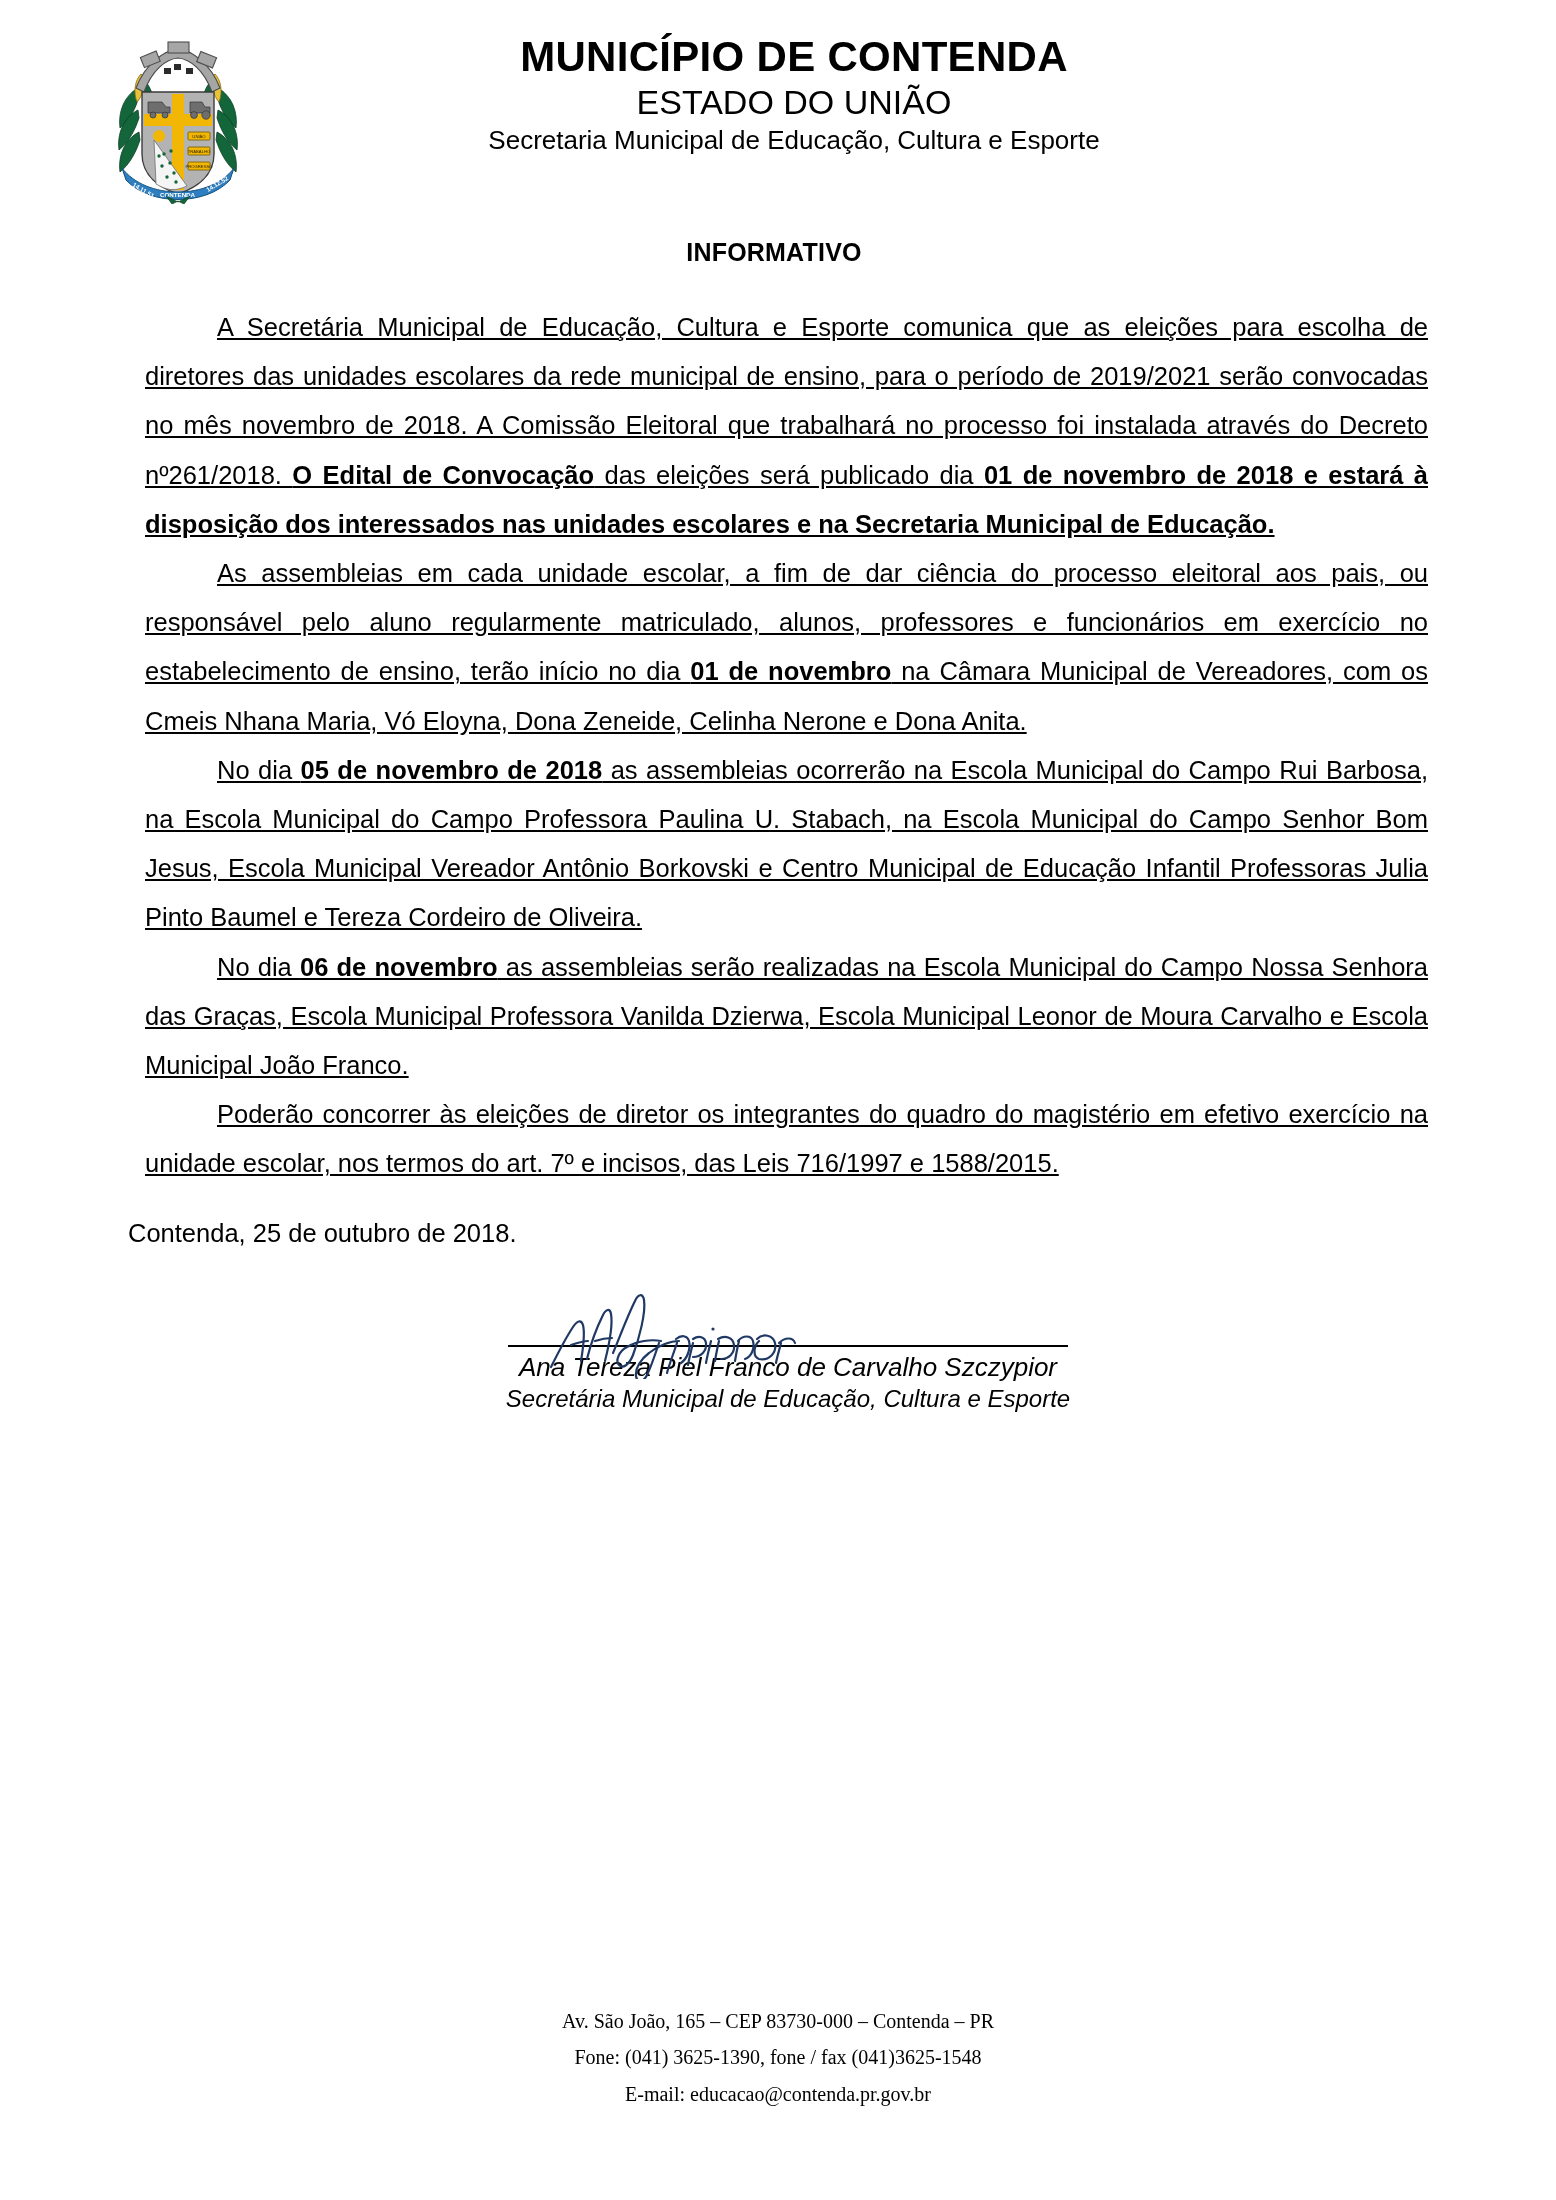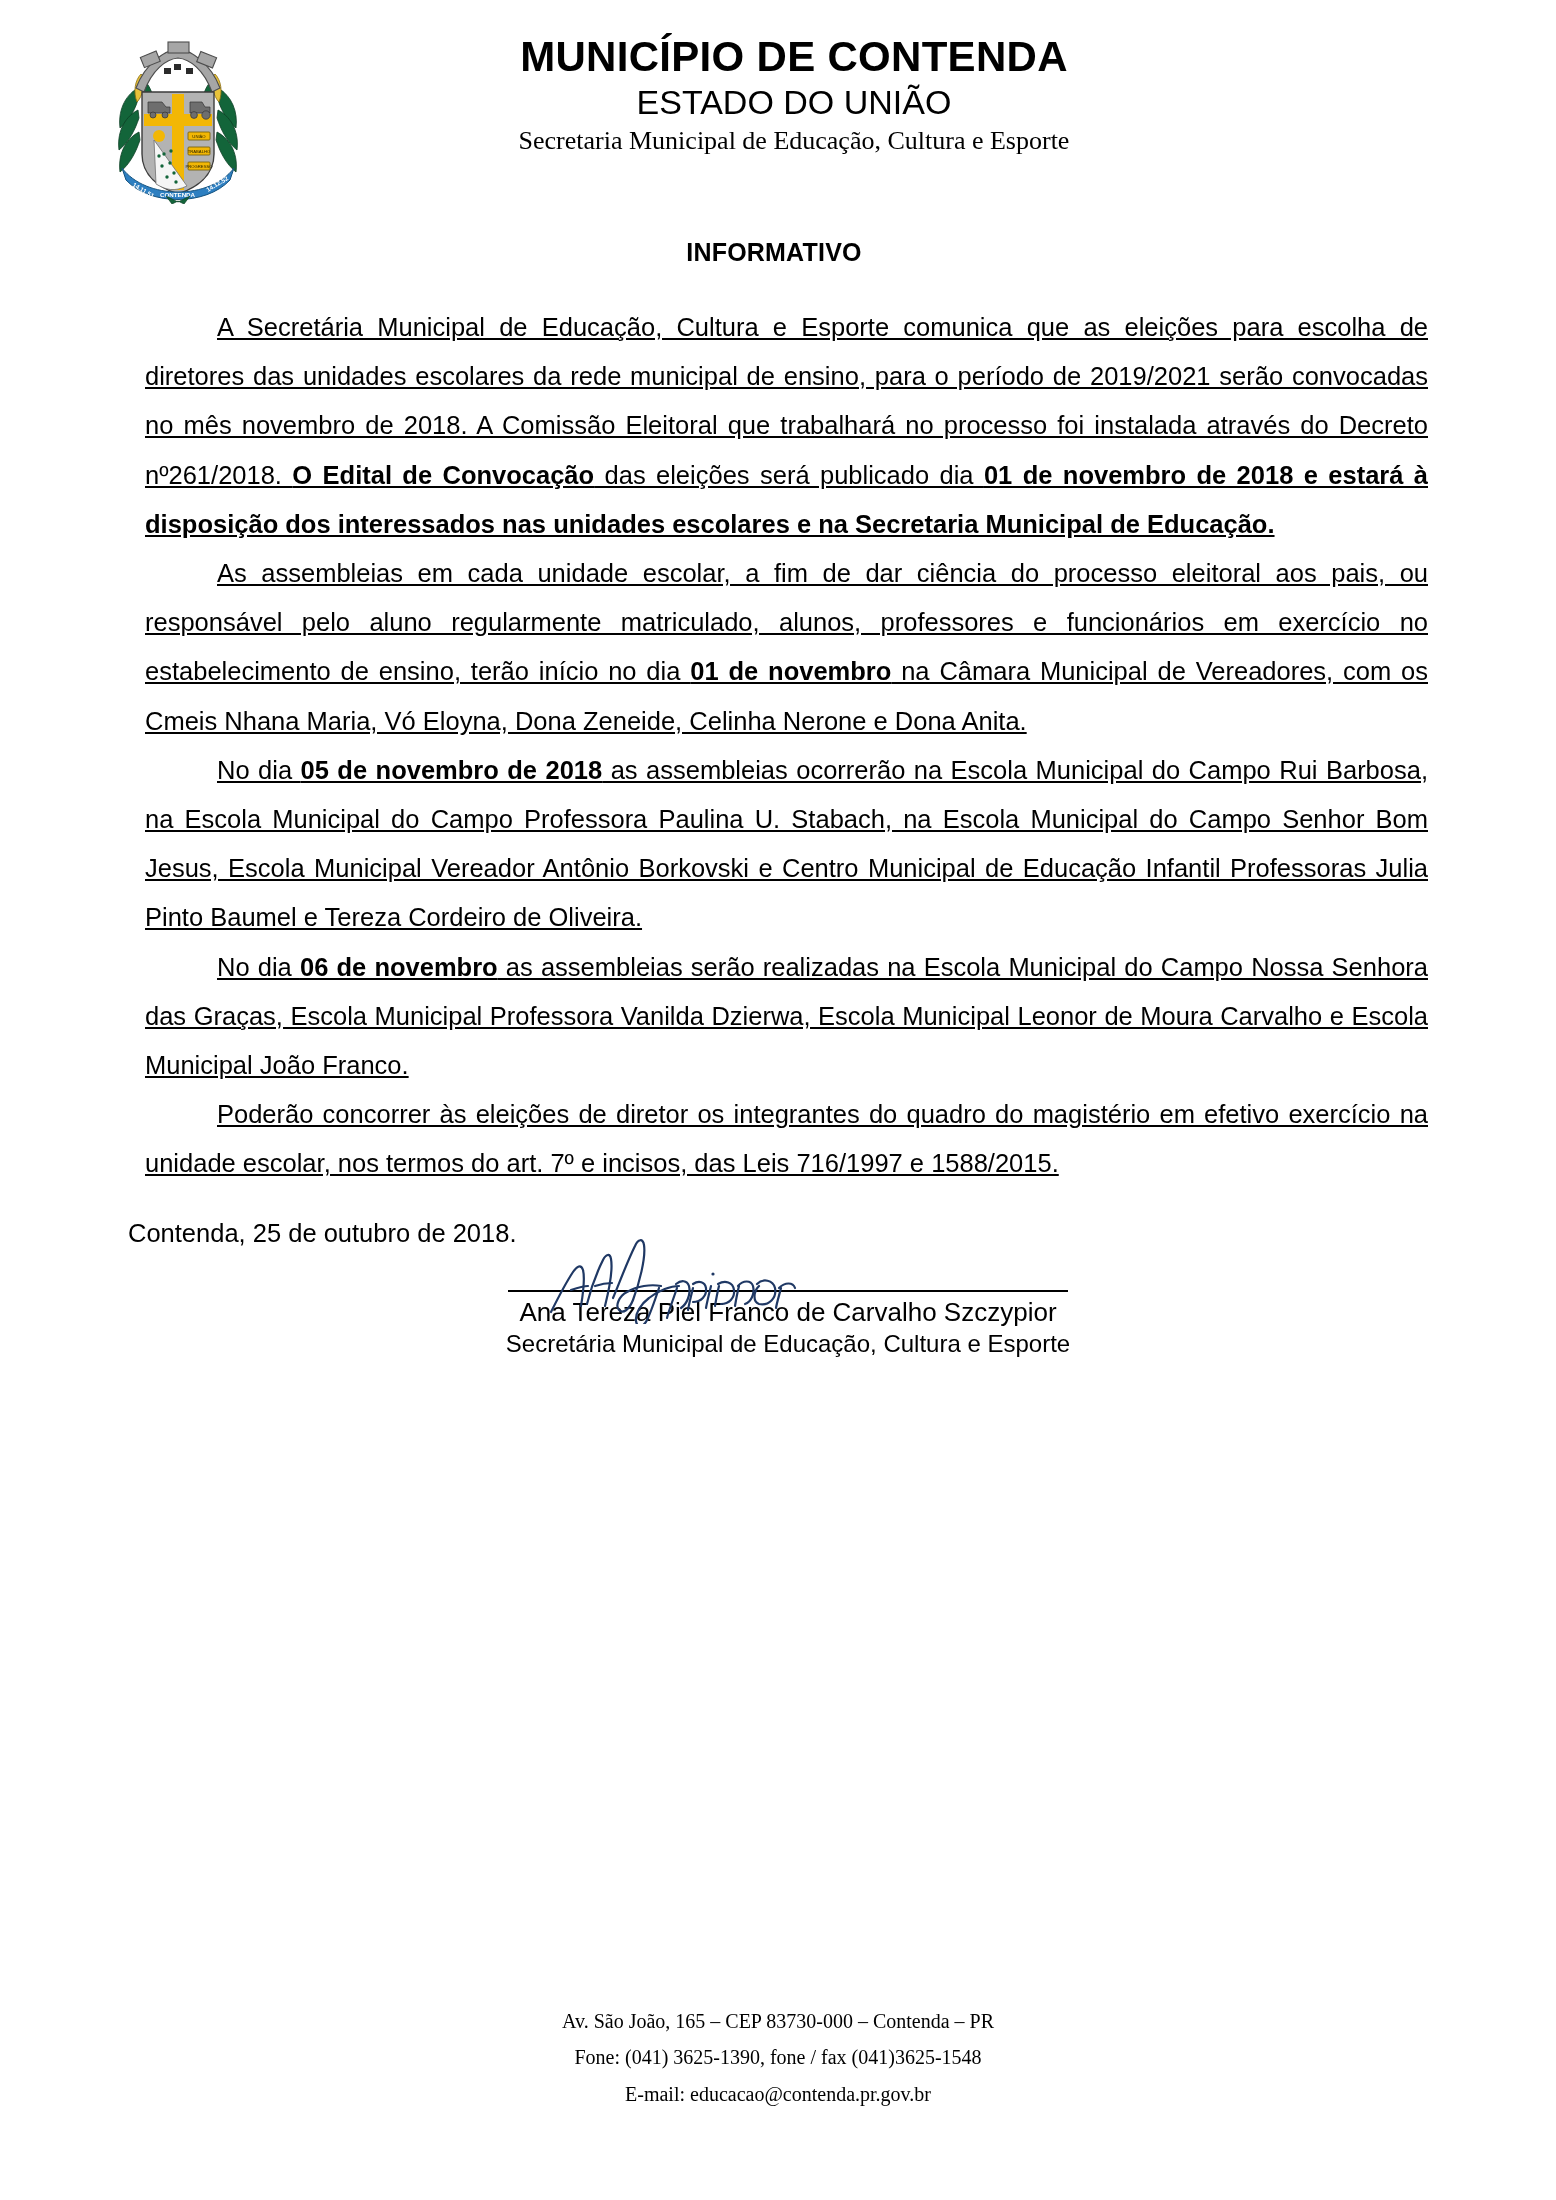--- a/index.html
+++ b/index.html
@@ -51,21 +51,20 @@
     font-size: 34px;
     font-weight: normal;
     line-height: 1.12;
     margin: 4px 0 0 0;
   }
   .org-dept {
     font-size: 26px;
     font-weight: normal;
     line-height: 1.15;
     margin: 5px 0 0 0;
-    font-family: Liberation Serif, serif;
   }
 
   
   .doc-title {
     text-align: center;
     font-size: 25px;
     font-weight: bold;
     margin: 38px 8px 0 0;
     letter-spacing: 0.2px;
   }
@@ -87,24 +86,25 @@
 
   
   .date-line {
     margin: 30px 70px 0 128px;
     text-align: left;
     font-size: 25.5px;
   }
 
   
   .signature-block {
-    margin: 42px 0 0 0;
+    margin: 97px 0 0 0;
     text-align: center;
     position: relative;
     padding-left: 20px;
+    font-style: italic;
   }
   .sig-wrap {
     position: relative;
     display: inline-block;
     width: 790px;
   }
   .sig-ink {
     position: absolute;
     left: 150px;
     top: -62px;

